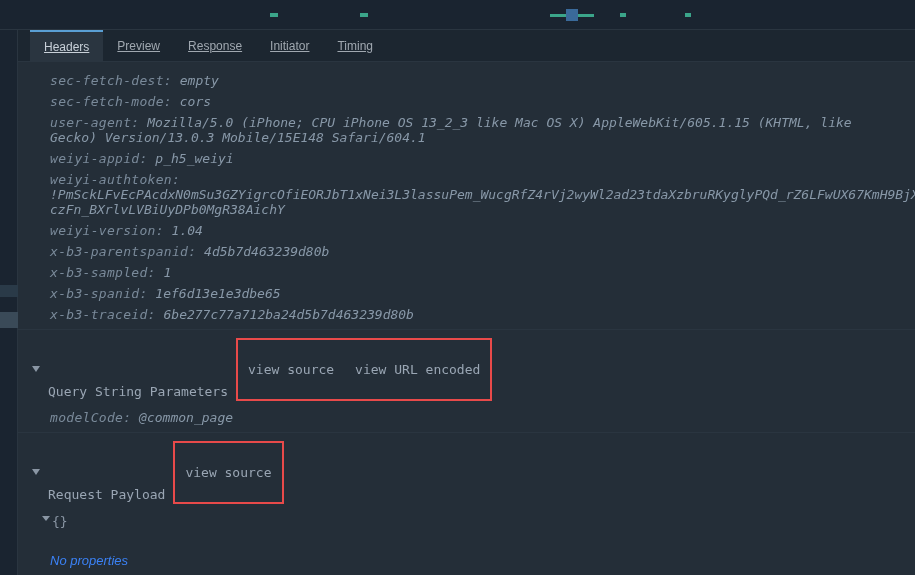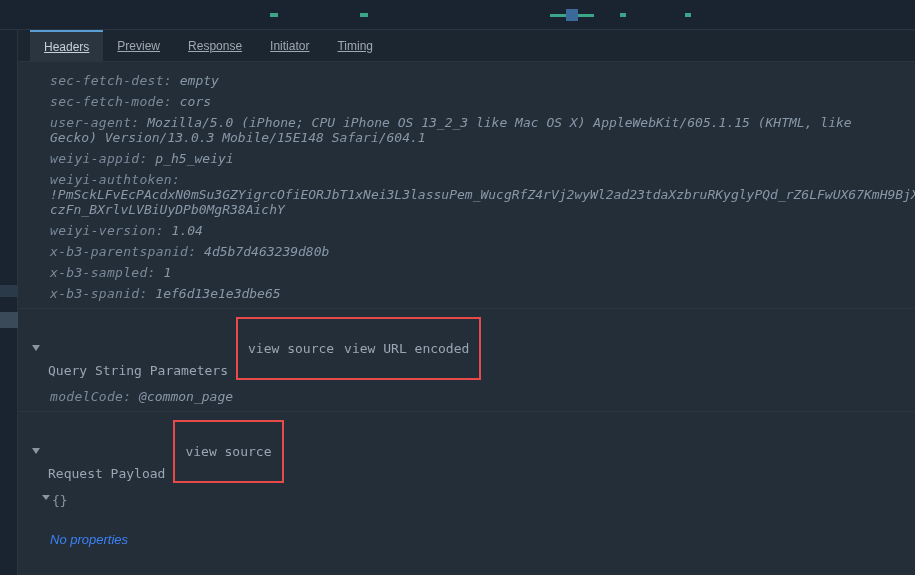--- a/index.html
+++ b/index.html
@@ -139,21 +139,21 @@
       margin-top: 44px;
     }
     .link-action {
       color: #9aa6b4;
       cursor: pointer;
     }
     .highlight-box {
       border: 2px solid #e84a4a;
       padding: 22px 10px;
       display: inline-flex;
-      gap: 10px;
+      gap: 21px;
     }
     .braces-row {
       margin-left: 0px;
       padding: 4px 0;
     }
     .braces-icon {
       color: #8a96a4;
       font-size: 13px;
       margin-left: 2px;
       position: relative;
@@ -242,20 +242,24 @@
       <span class="hval">4d5b7d463239d80b</span>
     </div>
     <div class="header-row">
       <span class="hname">x-b3-sampled:</span>
       <span class="hval">1</span>
     </div>
     <div class="header-row">
       <span class="hname">x-b3-spanid:</span>
       <span class="hval">1ef6d13e1e3dbe65</span>
     </div>
+    <div class="header-row">
+      <span class="hname">x-b3-traceid:</span>
+      <span class="hval">6be277c77a712ba24d5b7d463239d80b</span>
+    </div>
 
     <div class="hr-line"></div>
 
     <div class="section-header">
       <span class="triangle"></span>
       <span class="section-title">Query String Parameters</span>
       <span class="highlight-box">
         <span class="link-action">view source</span>
         <span class="link-action">view URL encoded</span>
       </span>

